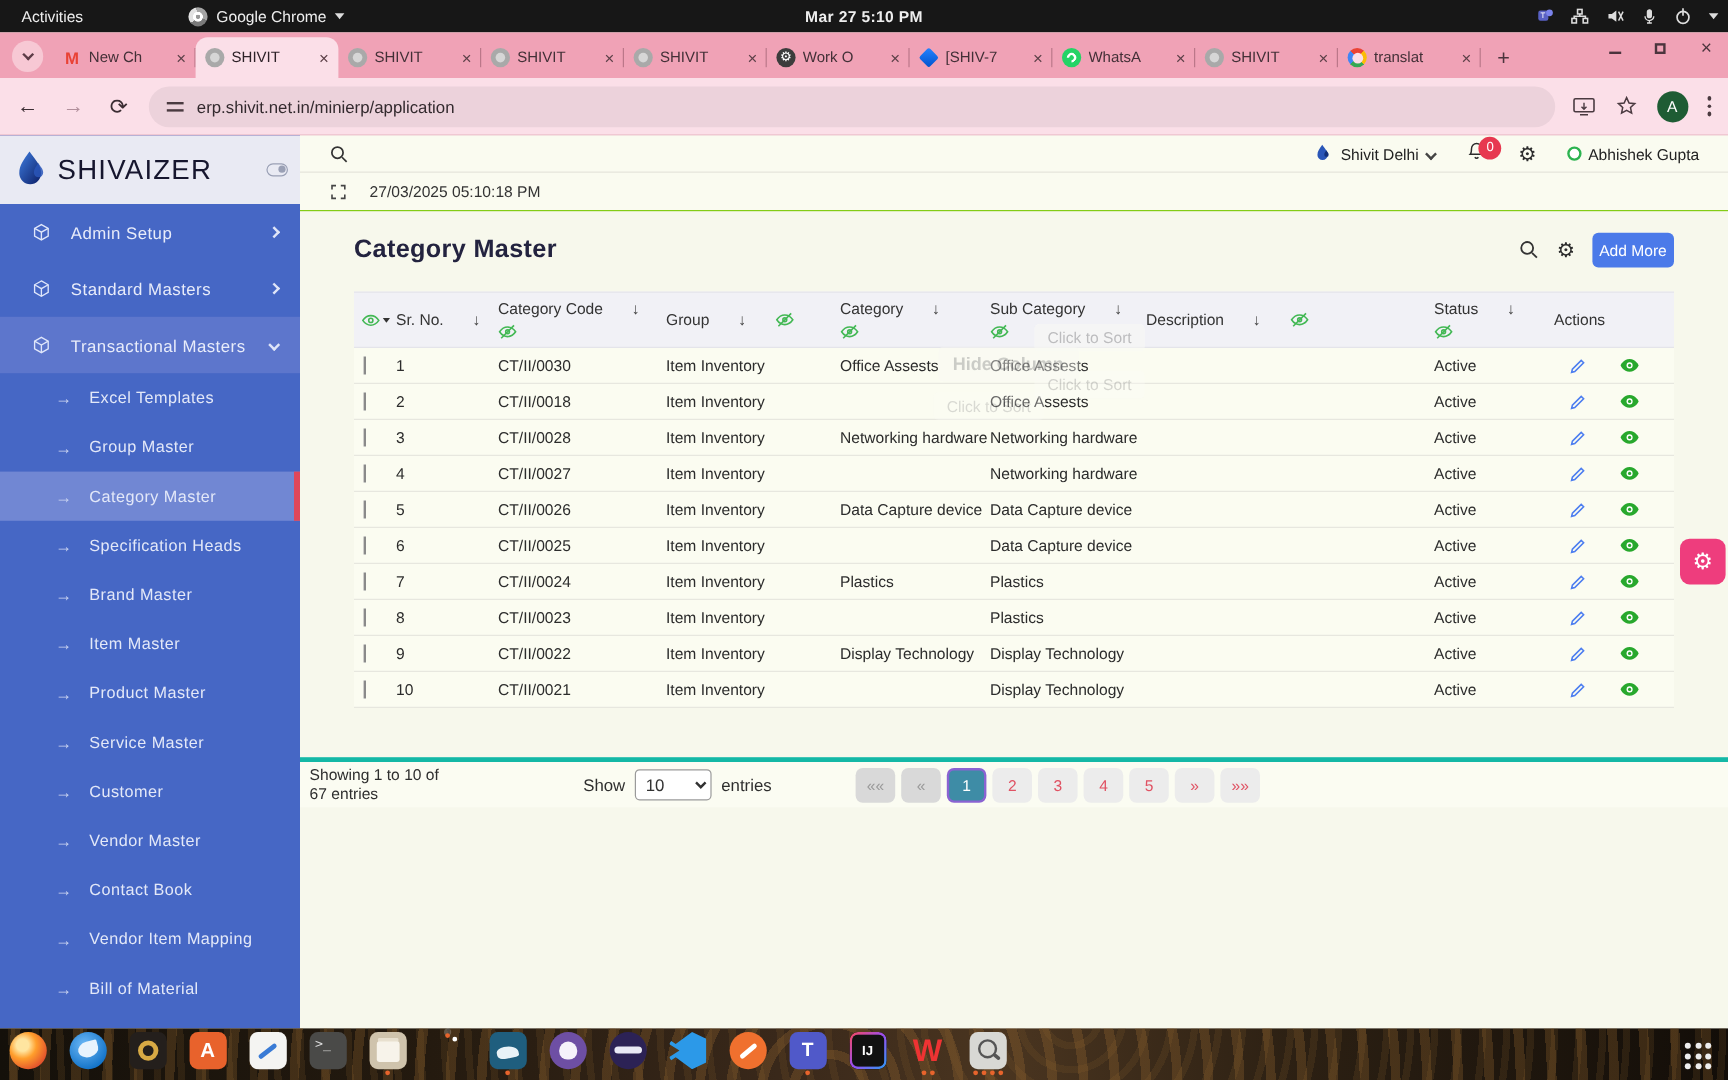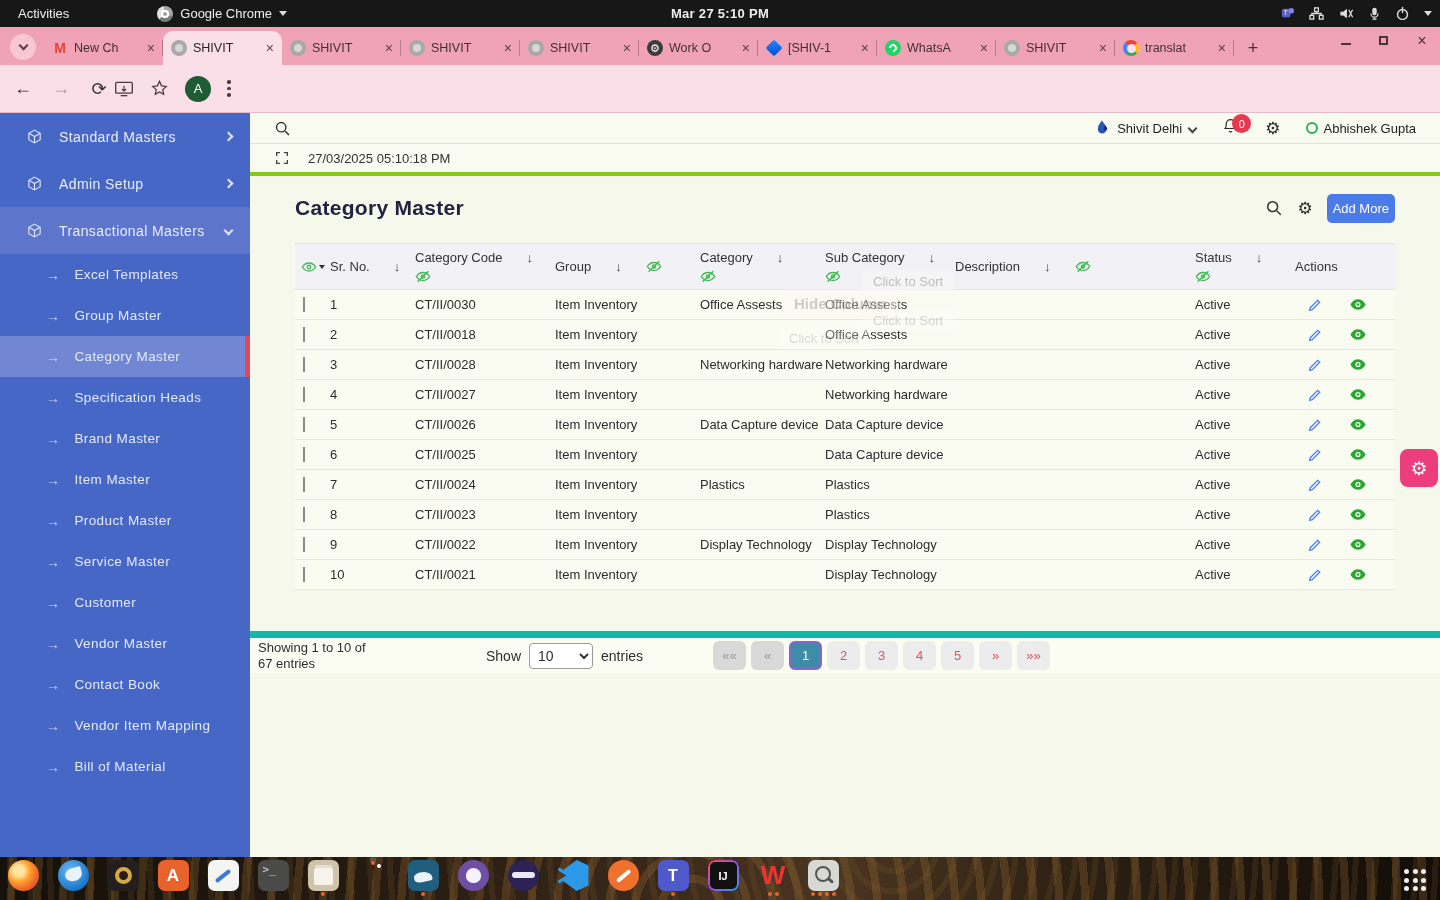--- a/index.html
+++ b/index.html
@@ -87,21 +87,21 @@
   .main { position:relative; flex:1; height:560px; background:#f7f8ec; overflow:hidden; }
   .hdr { height:31px; background:#fafbf0; border-bottom:1px solid #e2e2d8; display:flex; align-items:center; padding:0 24px; }
   .hdr-right { margin-left:auto; display:flex; align-items:center; gap:26px; }
   .org { display:flex; align-items:center; gap:7px; font-size:13px; color:#222; }
   .bell-wrap { position:relative; }
   .badge { position:absolute; left:10px; top:-3px; min-width:19px; height:19px; border-radius:10px; background:#e73850; color:#fff;
            font-size:11px; display:flex; align-items:center; justify-content:center; padding:0 5px; }
   .gear-txt { font-size:17px; color:#2c2c2c; line-height:1; }
   .user { display:flex; align-items:center; gap:5px; font-size:13px; color:#222; }
   .presence { width:12px; height:12px; border:2px solid #2cb350; border-radius:50%; background:#fff; }
-  .timebar { height:32px; background:#fafbf0; border-bottom:4px solid #84cc16; display:flex; align-items:center; gap:18px; padding:0 24px; font-size:13px; color:#333; }
+  .timebar { height:32px; background:#fafbf0; border-bottom:1px solid #84cc16; display:flex; align-items:center; gap:18px; padding:0 24px; font-size:13px; color:#333; }
 
   .pagebar { margin:10px 45px 0 45px; height:44px; display:flex; align-items:center; }
   .title { font-size:21px; font-weight:600; color:#23233f; letter-spacing:.3px; }
   .pagebar-right { margin-left:auto; display:flex; align-items:center; gap:14px; }
   .btn-add { background:#4b7ae9; color:#fff; font-size:13px; padding:7px 6px; border-radius:5px; border:none; }
 
   
   .table { margin:13px 45px 0 45px; width:1100px; background:#fbfcf1; }
   .trow { display:grid; grid-template-columns:35px 85px 140px 145px 125px 130px 240px 100px 100px; align-items:center; }
   .thead { background:#f1f1f6; border-top:1px solid #e4e4ea; border-bottom:1px solid #e4e4ea; min-height:46px; font-size:13px; color:#333; }
@@ -119,21 +119,21 @@
   .ghost.g1 { left:612px; top:157px; opacity:.6; }
   .ghost.g2 { left:532px; top:176px; opacity:.55; font-size:15px; font-weight:600; color:#a5a5a5; background:rgba(247,247,243,.8); padding:6px 12px; }
   .ghost.g3 { left:612px; top:196px; opacity:.4; }
   .ghost.g4 { left:528px; top:214px; opacity:.35; }
 
   
   .float-gear { position:absolute; right:2px; top:336px; width:38px; height:38px; background:#ee3d7d; border-radius:8px;
       display:flex; align-items:center; justify-content:center; color:#fff; font-size:19px; }
 
   
-  .pagination { position:absolute; left:0; right:0; bottom:0; height:42px; background:#fbfcf2; border-top:7px solid #14b8a6;
+  .pagination { position:absolute; left:0; right:0; bottom:0; height:42px; background:#fbfcf2; border-top:4px solid #14b8a6;
       display:flex; align-items:center; padding:0 8px; }
   .summary { font-size:13px; color:#2e2e2e; line-height:16px; width:210px; }
   .showgrp { display:flex; align-items:center; gap:8px; font-size:14px; color:#2e2e2e; margin-left:18px; }
   .showgrp select { height:26px; width:64px; font-size:14px; border:1px solid #9a9a9a; border-radius:4px; background:#fff; color:#333; padding:0 4px; }
   .pages { display:flex; gap:5px; margin-left:70px; }
   .pbtn { min-width:33px; height:29px; border-radius:6px; background:#ececec; color:#e05263; font-size:13px; border:none;
           display:flex; align-items:center; justify-content:center; }
   .pbtn.nav-disabled { background:#d9d9d9; color:#9a9a9a; }
   .pbtn.current { background:#3e8ca6; color:#fff; border:2px solid #8a63d2; }
 
@@ -253,21 +253,21 @@
         <span class="label">SHIVIT</span>
         <span class="x">×</span>
       </div>
     <div class="tab">
         <span class="fav workgear">⚙</span>
         <span class="label">Work O</span>
         <span class="x">×</span>
       </div>
     <div class="tab">
         <span class="fav jira"></span>
-        <span class="label">[SHIV-1</span>
+        <span class="label">[SHIV-7</span>
         <span class="x">×</span>
       </div>
     <div class="tab">
         <span class="fav whatsapp"></span>
         <span class="label">WhatsA</span>
         <span class="x">×</span>
       </div>
     <div class="tab">
         <span class="fav shivit"></span>
         <span class="label">SHIVIT</span>
@@ -284,20 +284,24 @@
     <span class="wc min"></span>
     <span class="wc restore"></span>
     <span class="wc close">×</span>
   </div>
 </div>
 
 <div class="toolbar">
   <span class="navbtn">←</span>
   <span class="navbtn disabled">→</span>
   <span class="navbtn">⟳</span>
+  <div class="urlbar">
+    <span class="tune-ico"></span>
+    <span class="url">erp.shivit.net.in/minierp/application</span>
+  </div>
   <div class="tb-right">
     <svg width="20" height="18" viewBox="0 0 24 20" fill="none" stroke="#4a3a40" stroke-width="1.6">
         <rect x="2" y="2" width="20" height="13" rx="1.5"></rect>
         <path d="M8 18h8"></path>
         <path d="M12 6v6M9.5 10l2.5 2.5L14.5 10" stroke-width="1.4"></path>
       </svg>
     <svg width="19" height="19" viewBox="0 0 24 24" fill="none" stroke="#4a3a40" stroke-width="1.6">
         <path d="M12 3l2.6 5.6 6 .7-4.5 4.1 1.2 5.9L12 16.4 6.7 19.3l1.2-5.9L3.4 9.3l6-.7z"></path>
       </svg>
     <span class="avatar">A</span>
@@ -305,35 +309,49 @@
         <i></i>
         <i></i>
         <i></i>
       </span>
   </div>
 </div>
 
 <div class="app">
 
   <div class="sidebar">
+    <div class="brand">
+      <svg width="30" height="34" viewBox="0 0 24 28">
+        <defs>
+            <linearGradient id="fg" x1="0" y1="0" x2="1" y2="1">
+              <stop offset="0" stop-color="#3f7de0"></stop>
+              <stop offset="1" stop-color="#0c1e66"></stop>
+            </linearGradient>
+          </defs>
+        <path d="M10 1C6 7 3 10 3 16a7.5 7.5 0 0015 0c0-6-4-9-8-15z" fill="url(#fg)"></path>
+        <path d="M16 9c-1.5 2.5-3 4-3 6.5a3.2 3.2 0 006.4 0c0-2.5-1.9-4-3.4-6.5z" fill="#2a56b8" opacity=".85"></path>
+      </svg>
+      <span class="name">SHIVAIZER</span>
+      <span class="toggle"></span>
+    </div>
 
     <div class="m-group">
       <svg width="17" height="17" viewBox="0 0 24 24" fill="none" stroke="#dfe6fa" stroke-width="1.6">
           <path d="M12 3l8 4.5v9L12 21l-8-4.5v-9L12 3z"></path>
           <path d="M4 7.5l8 4.5 8-4.5M12 12v9"></path>
         </svg>
-      <span class="lbl">Standard Masters</span>
+      <span class="lbl">Admin Setup</span>
       <span class="chev-r"></span>
     </div>
     <div class="m-group">
       <svg width="17" height="17" viewBox="0 0 24 24" fill="none" stroke="#dfe6fa" stroke-width="1.6">
           <path d="M12 3l8 4.5v9L12 21l-8-4.5v-9L12 3z"></path>
           <path d="M4 7.5l8 4.5 8-4.5M12 12v9"></path>
         </svg>
-      <span class="lbl">Admin Setup</span>
+      <span class="lbl">Standard Masters</span>
       <span class="chev-r"></span>
     </div>
     <div class="m-group expanded">
       <svg width="17" height="17" viewBox="0 0 24 24" fill="none" stroke="#dfe6fa" stroke-width="1.6">
           <path d="M12 3l8 4.5v9L12 21l-8-4.5v-9L12 3z"></path>
           <path d="M4 7.5l8 4.5 8-4.5M12 12v9"></path>
         </svg>
       <span class="lbl">Transactional Masters</span>
       <span class="chev-d"></span>
     </div>

